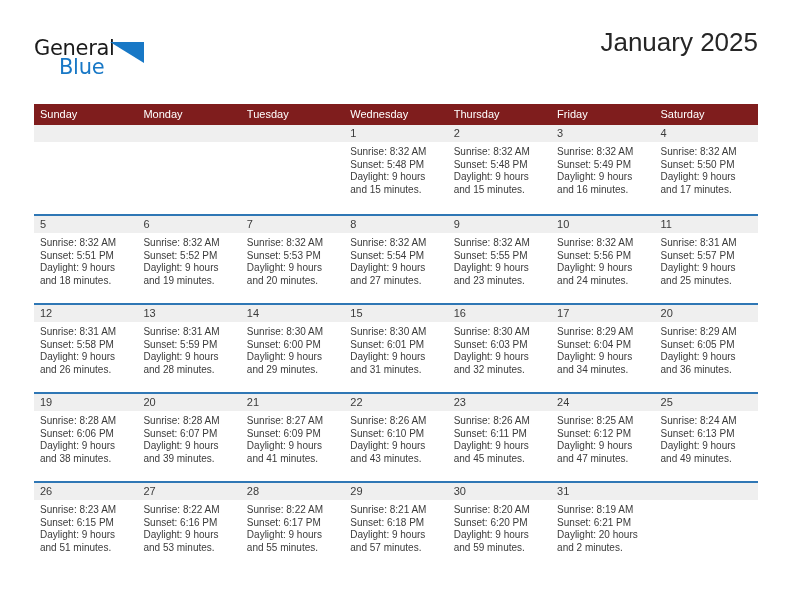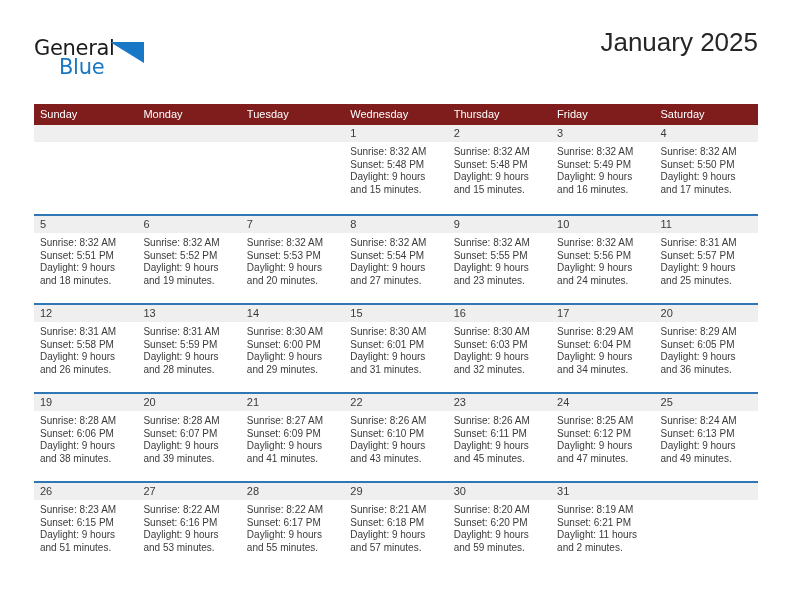--- a/index.html
+++ b/index.html
@@ -457,21 +457,21 @@
               <div>Sunset: 6:20 PM</div>
               <div>Daylight: 9 hours</div>
               <div>and 59 minutes.</div>
             </div>
           </div>
           <div class="day">
             <div class="day-num-band">31</div>
             <div class="day-body">
               <div>Sunrise: 8:19 AM</div>
               <div>Sunset: 6:21 PM</div>
-              <div>Daylight: 11 hours</div>
+              <div>Daylight: 20 hours</div>
               <div>and 2 minutes.</div>
             </div>
           </div>
           <div class="day blank">
             <div class="day-num-band"></div>
             <div class="day-body"></div>
           </div>
         </div>
       </div>
   </div>

